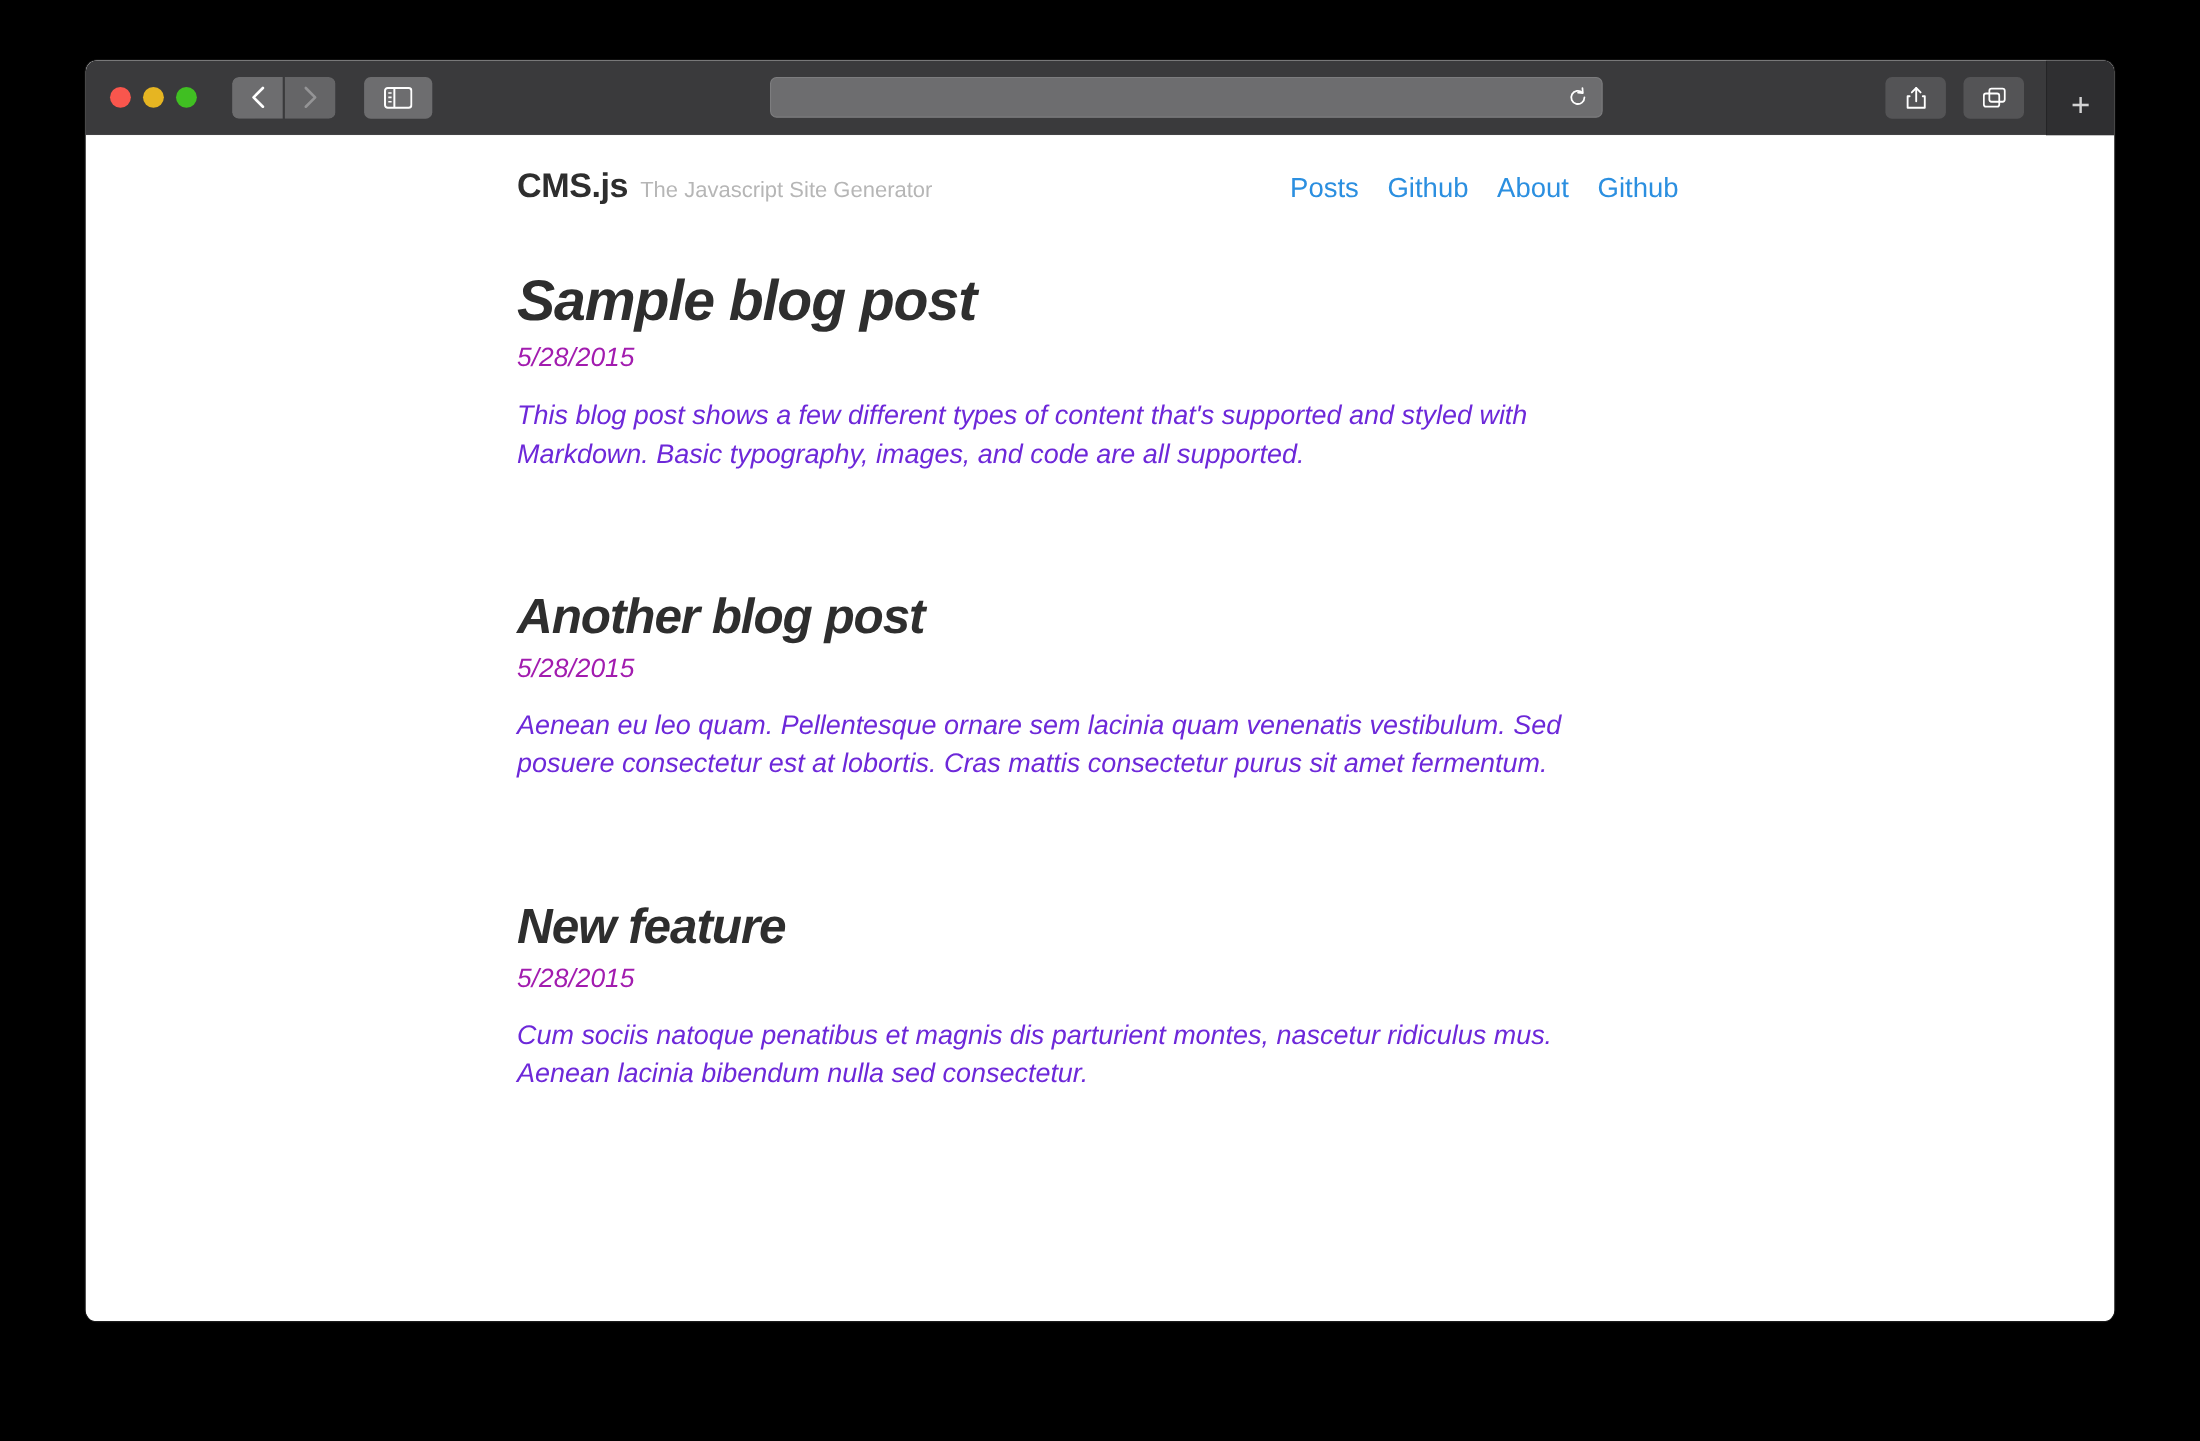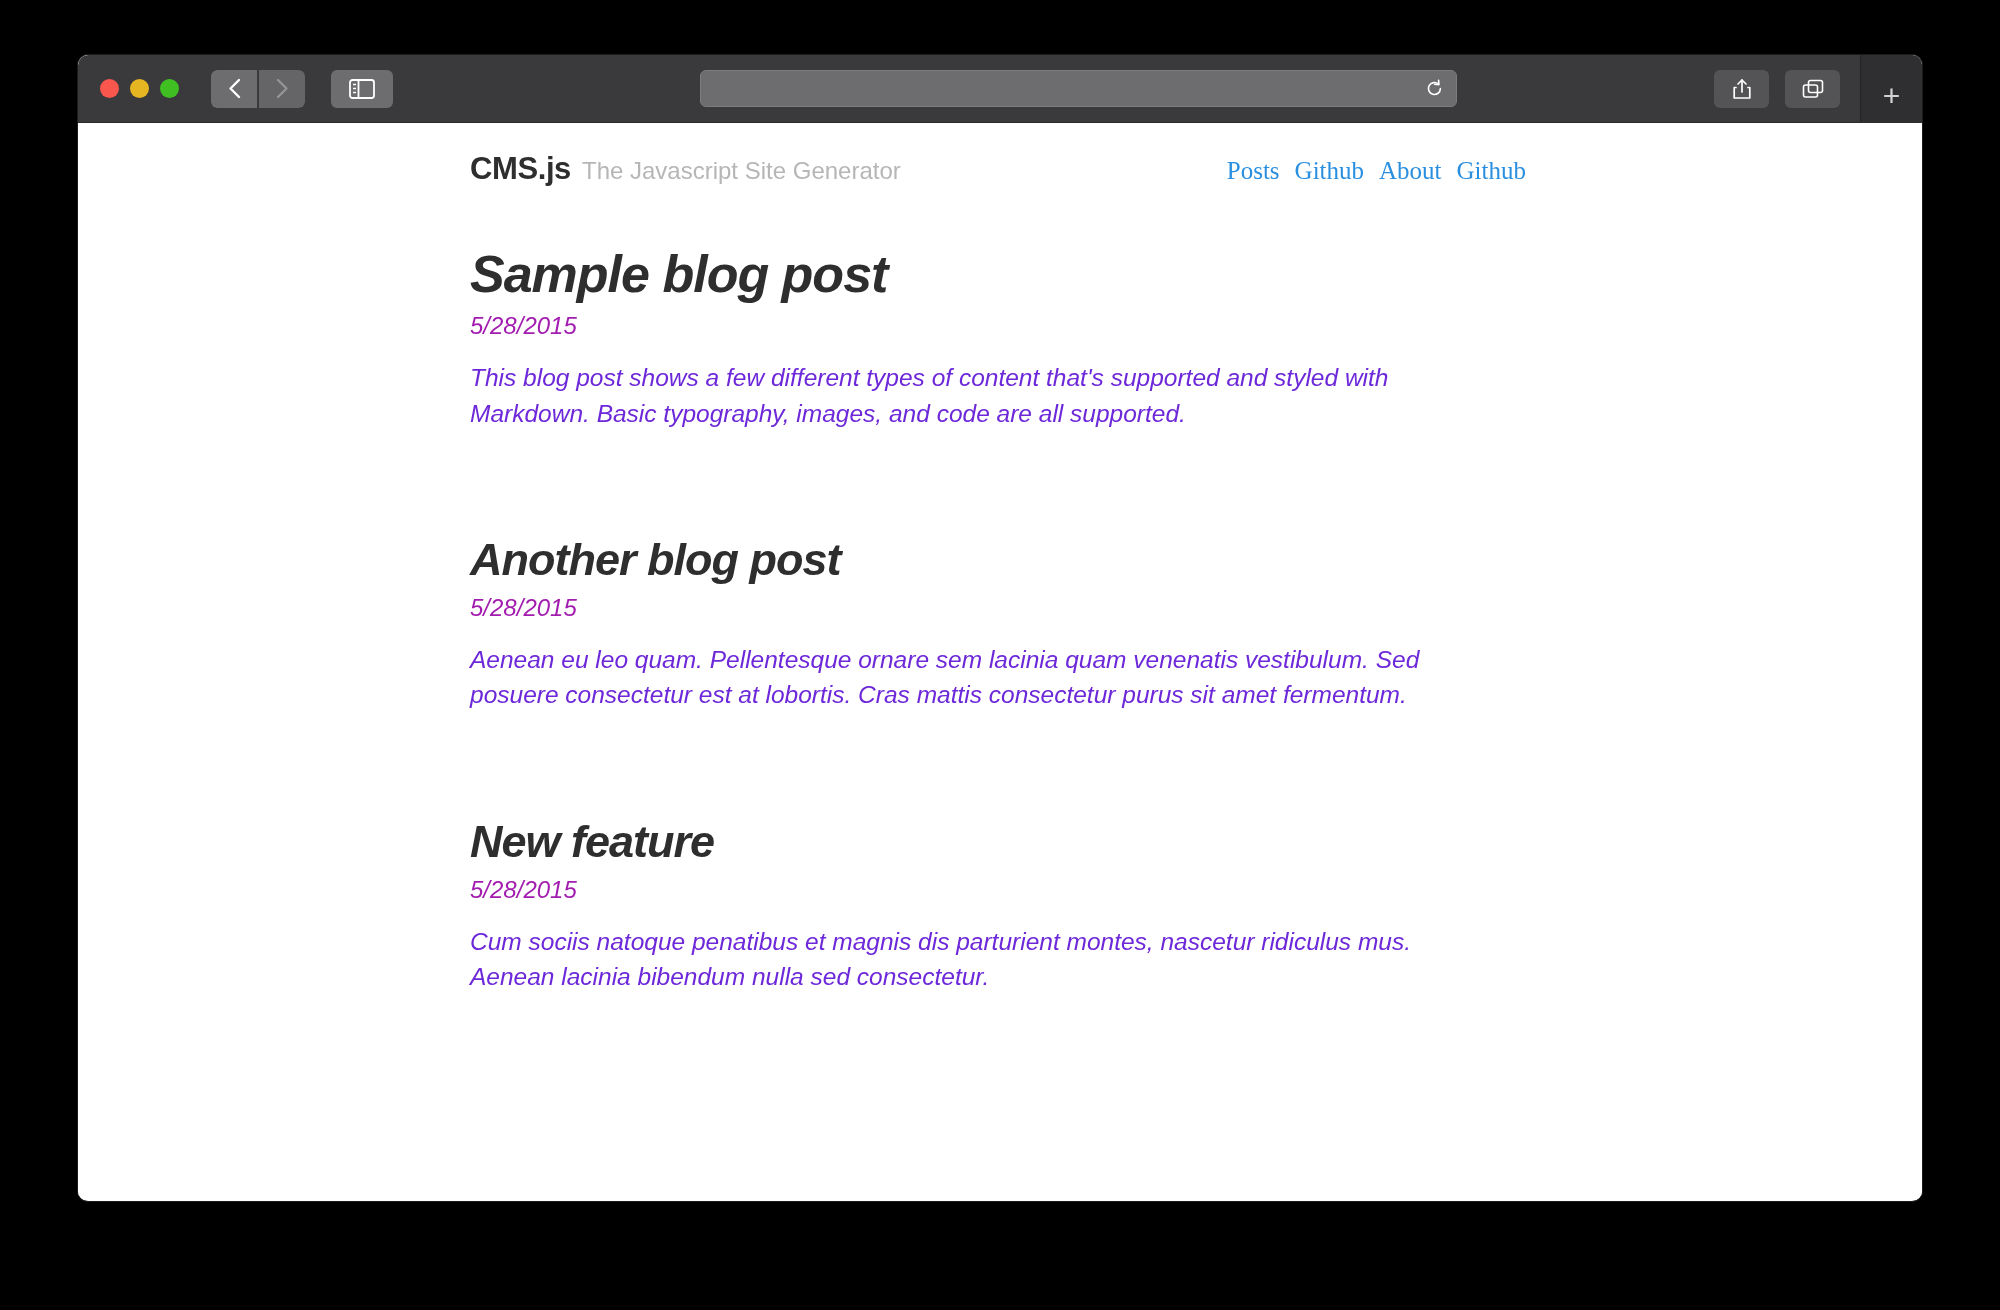--- a/index.html
+++ b/index.html
@@ -158,31 +158,30 @@
     display: flex;
     align-items: baseline;
   }
   .brand-name {
     font-size: 31px;
     font-weight: bold;
     color: #2e2e2e;
     letter-spacing: -0.4px;
   }
   .brand-tagline {
-    font-size: 24px;
+    font-size: 20px;
     color: #b6b6b6;
     margin-left: 11px;
     font-weight: 400;
   }
 
   .site-nav {
     display: flex;
-    gap: 15px;
+    gap: 26px;
     padding-right: 4px;
-    font-family: Liberation Serif, serif;
   }
   .nav-link {
     font-size: 25px;
     color: #2b8fe0;
     text-decoration: none;
     cursor: pointer;
   }
 
   .posts {
     padding-top: 58px;

